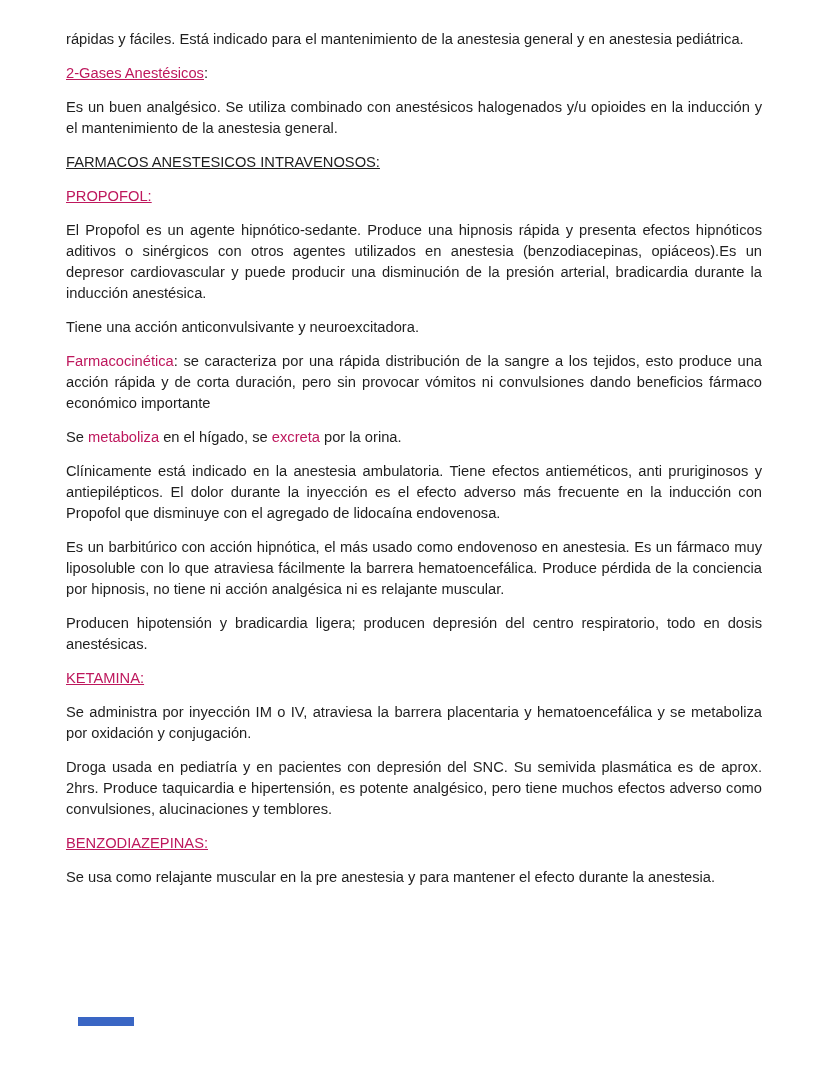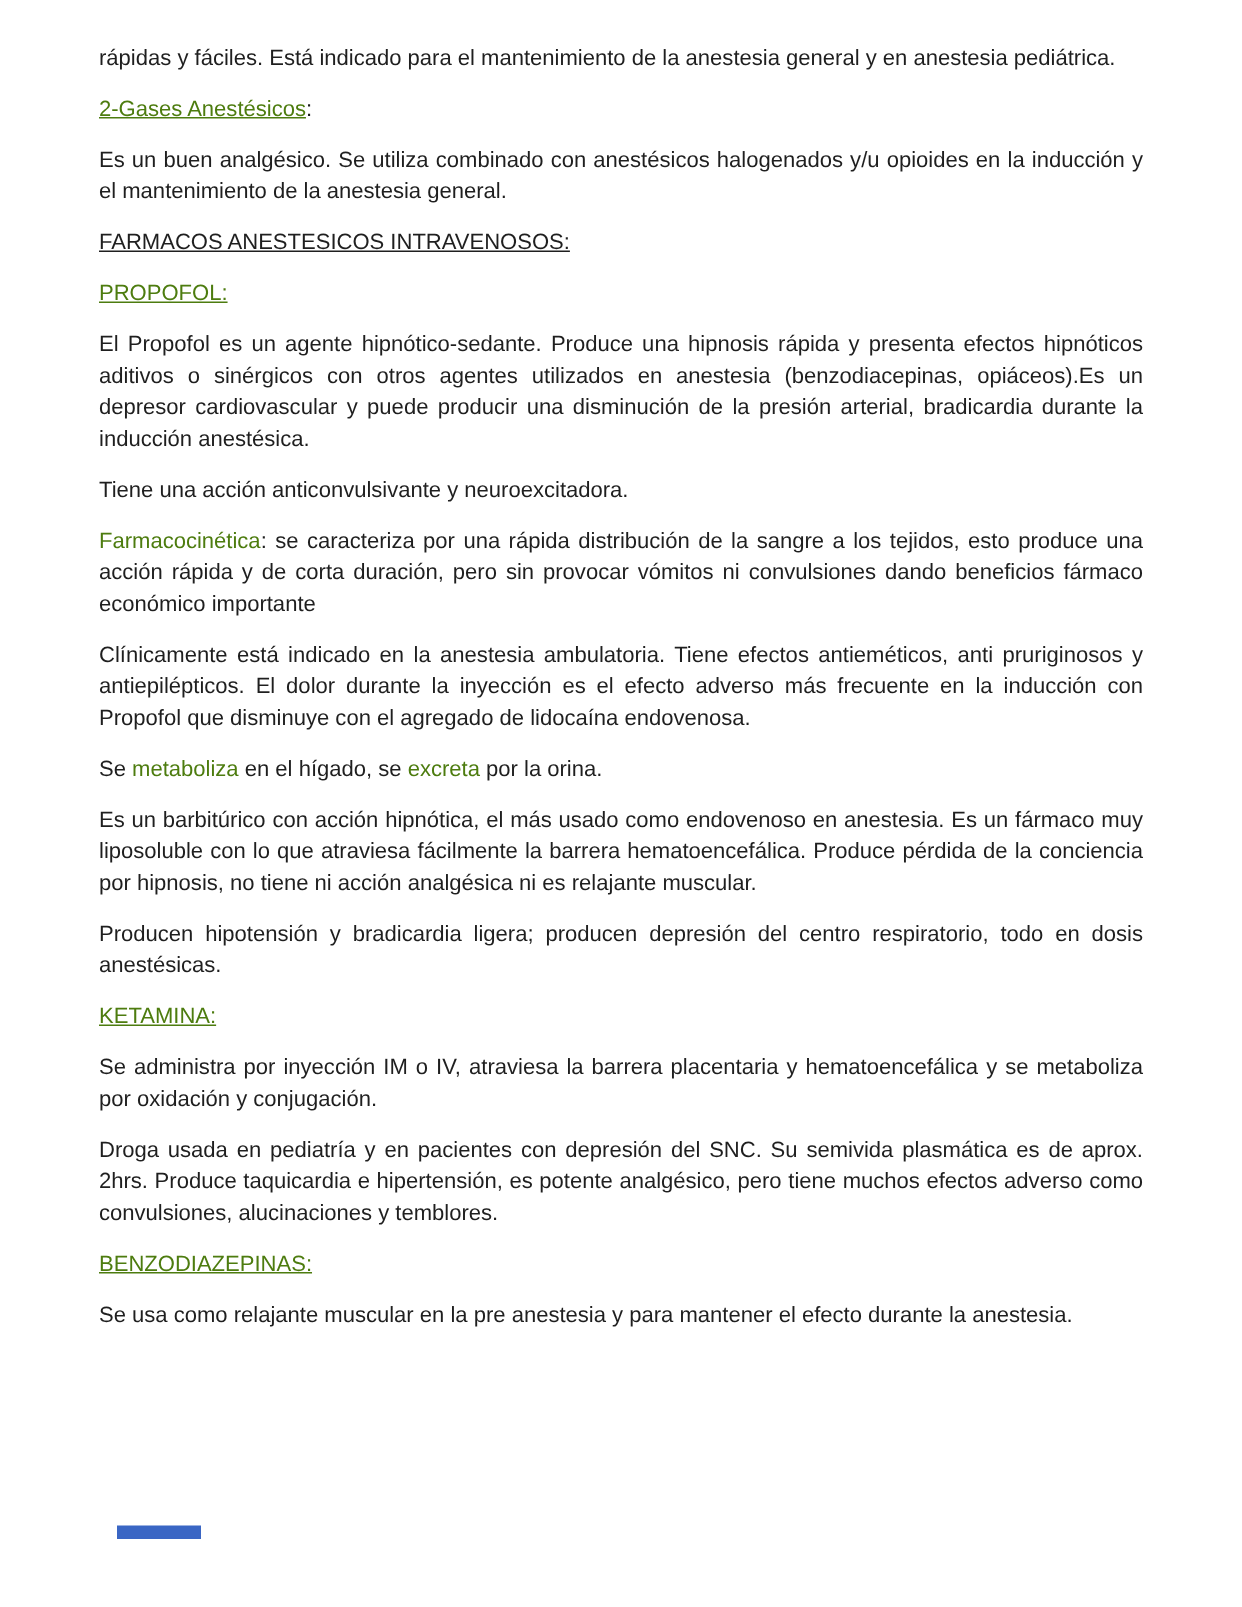--- a/index.html
+++ b/index.html
@@ -25,21 +25,21 @@
   .para {
     margin: 0 0 13px 0;
     font-size: 14.7px;
     line-height: 1.43;
     color: #1f1f1f;
     text-align: justify;
   }
   .heading {
     text-align: left;
   }
-  .red { color: #4d7c0f; }
+  .red { color: #be185d; }
   .u { text-decoration: underline; }
   .blue-cut {
     position: absolute;
     left: 78px;
     bottom: 0;
     width: 56px;
     height: 9px;
     background: #3a66c4;
   }
 </style>
@@ -58,23 +58,23 @@
   <p class="para heading"><span class="u">FARMACOS ANESTESICOS INTRAVENOSOS:</span></p>
 
   <p class="para heading"><span class="red u">PROPOFOL:</span></p>
 
   <p class="para">El Propofol es un agente hipnótico-sedante. Produce una hipnosis rápida y presenta efectos hipnóticos aditivos o sinérgicos con otros agentes utilizados en anestesia (benzodiacepinas, opiáceos).Es un depresor cardiovascular y puede producir una disminución de la presión arterial, bradicardia durante la inducción anestésica.</p>
 
   <p class="para">Tiene una acción anticonvulsivante y neuroexcitadora.</p>
 
   <p class="para"><span class="red">Farmacocinética</span><span>: se caracteriza por una rápida distribución de la sangre a los tejidos,  esto produce una acción rápida y de corta duración, pero sin provocar vómitos  ni convulsiones dando beneficios fármaco económico importante</span></p>
 
+  <p class="para"><span>Se </span><span class="red">metaboliza</span><span> en el hígado, se </span><span class="red">excreta</span><span> por la orina.</span></p>
+
   <p class="para">Clínicamente está indicado en la anestesia ambulatoria. Tiene efectos antieméticos, anti pruriginosos y antiepilépticos. El dolor durante la inyección es el efecto adverso más frecuente en la inducción con Propofol que disminuye con el agregado de lidocaína endovenosa.</p>
-
-  <p class="para"><span>Se </span><span class="red">metaboliza</span><span> en el hígado, se </span><span class="red">excreta</span><span> por la orina.</span></p>
 
 
   <p class="para">Es un barbitúrico con acción hipnótica, el más usado como endovenoso en anestesia. Es un fármaco muy liposoluble con lo que atraviesa fácilmente la barrera hematoencefálica. Produce pérdida de la conciencia por hipnosis, no tiene ni acción analgésica ni es relajante muscular.</p>
 
   <p class="para">Producen  hipotensión y bradicardia ligera;  producen depresión del centro respiratorio, todo en dosis anestésicas.</p>
 
   <p class="para heading"><span class="red u">KETAMINA:</span></p>
 
   <p class="para">Se administra por inyección IM o IV, atraviesa la barrera placentaria y hematoencefálica y se metaboliza por oxidación y conjugación.</p>
 

